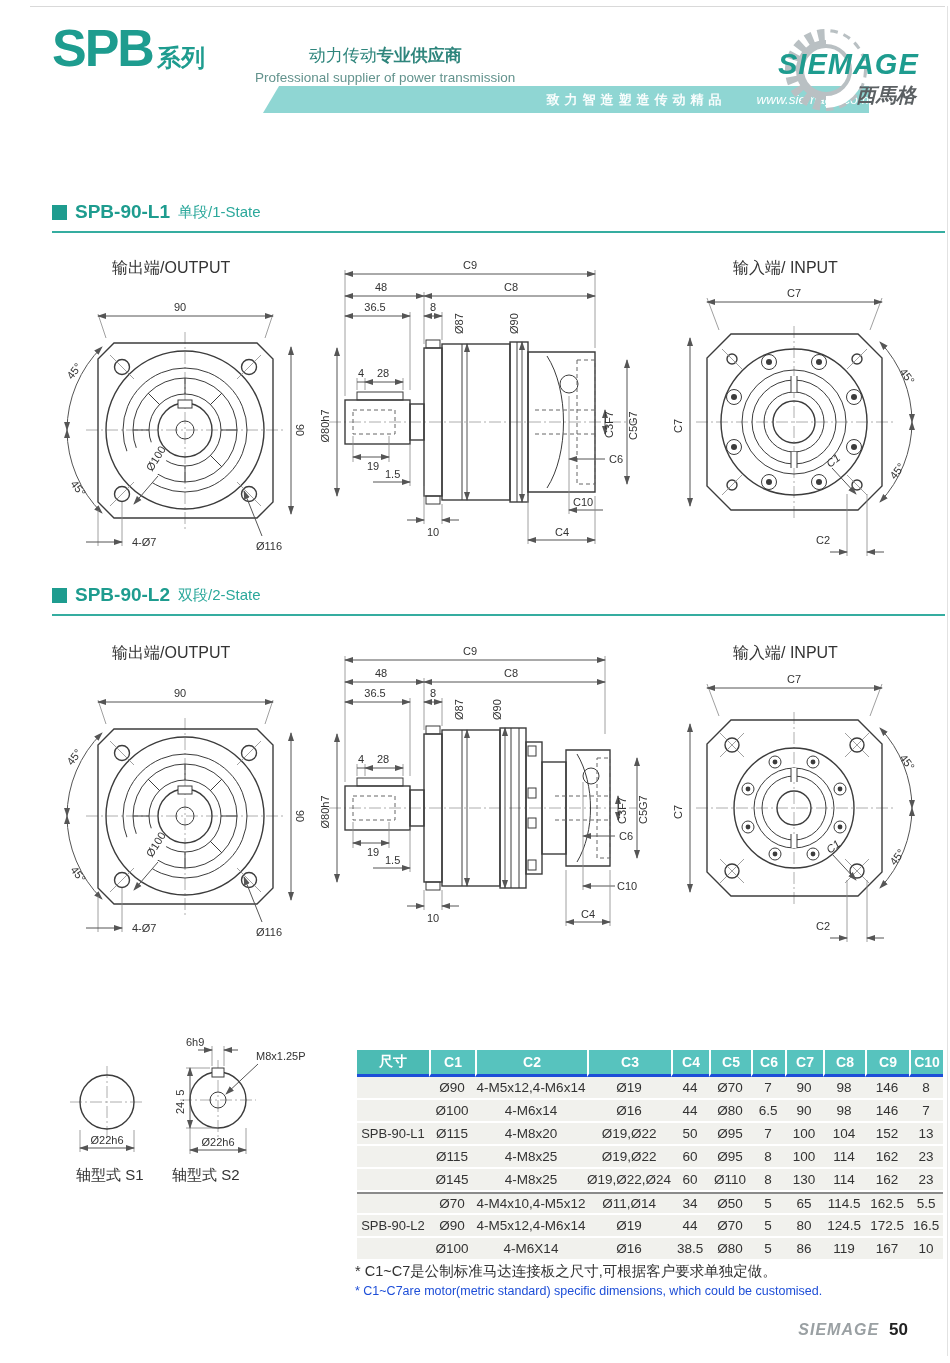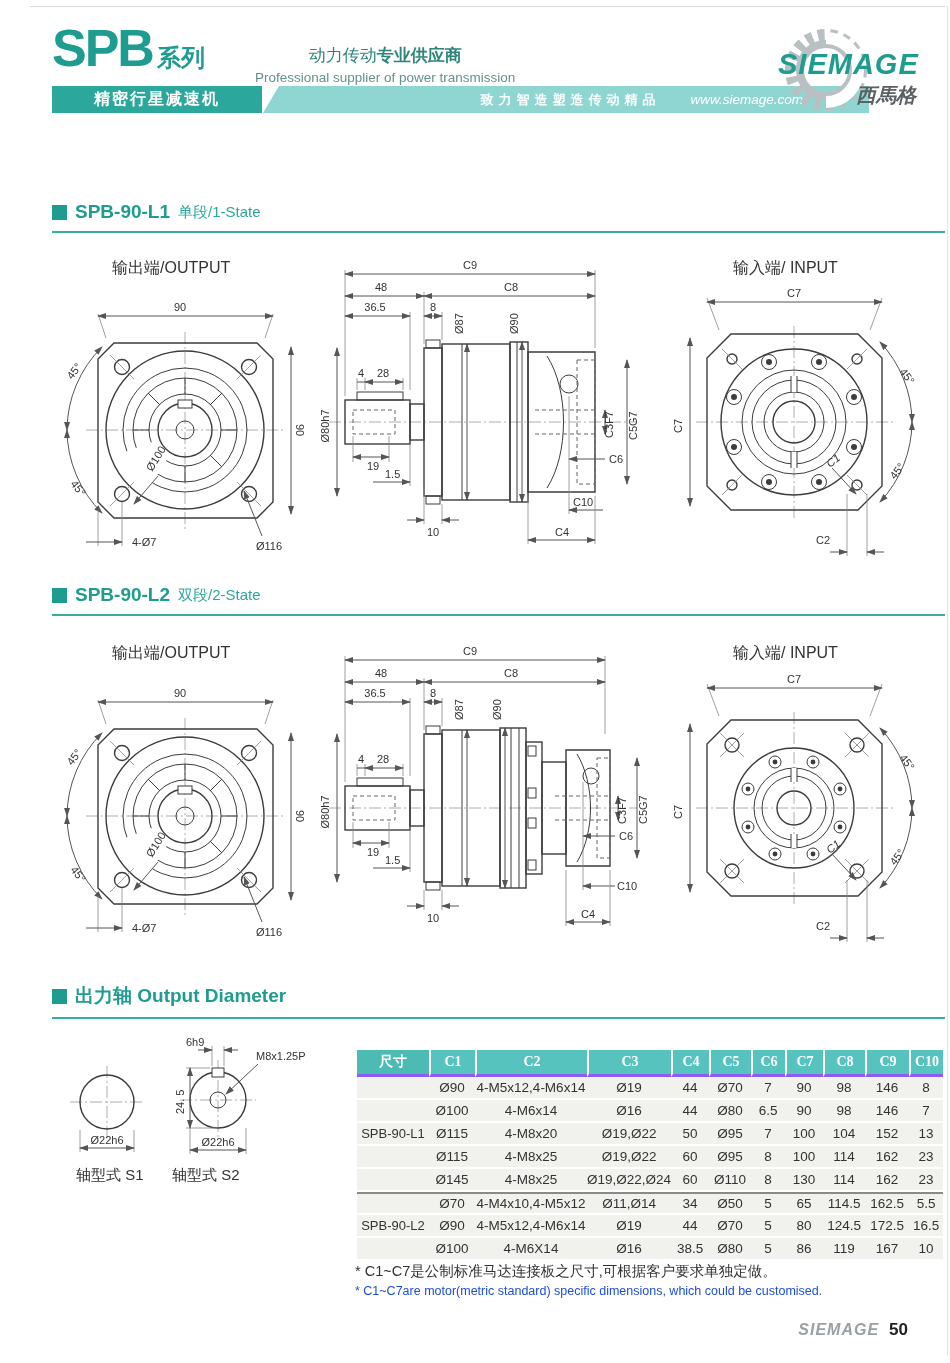--- a/index.html
+++ b/index.html
@@ -17,21 +17,21 @@
   .spb-logo .big{font-size:52px;font-weight:bold;letter-spacing:-2px;line-height:1;}
   .spb-logo .suffix{font-size:24px;font-weight:bold;margin-left:4px;}
   .mid-head{position:absolute;left:255px;top:44px;text-align:center;}
   .mid-head .cn{font-size:17px;color:#2E857C;}
   .mid-head .cn b{font-weight:bold;}
   .mid-head .en{font-size:13.5px;color:#63938D;margin-top:3px;}
   .teal-box{position:absolute;left:52px;top:86px;width:210px;height:27px;background:var(--teal-dark);
     color:#fff;font-weight:bold;font-size:16px;display:flex;align-items:center;justify-content:center;letter-spacing:2px;}
   .teal-bar{position:absolute;left:263px;top:86px;width:606px;height:27px;background:var(--teal-bar);
     clip-path:polygon(16px 0,100% 0,100% 100%,0 100%);
-    display:flex;align-items:center;justify-content:flex-end;gap:30px;padding-right:66px;}
+    display:flex;align-items:center;justify-content:flex-end;gap:30px;}
   .teal-bar .slogan{font-size:13px;font-weight:bold;color:rgba(255,255,255,.95);letter-spacing:5px;}
   .teal-bar .site{font-size:13.5px;font-weight:normal;font-style:italic;color:#fff;}
   .brand-logo{position:absolute;left:768px;top:18px;width:180px;height:105px;}
   .brand-name{position:absolute;left:778px;top:48px;font-size:29px;font-weight:bold;font-style:italic;
     color:var(--teal);letter-spacing:1px;}
   .brand-cn{position:absolute;left:856px;top:82px;font-size:20px;font-style:italic;color:#5b6063;font-weight:bold;}
 
   .page-title{position:absolute;left:52px;top:146px;font-size:23px;font-weight:bold;color:var(--teal);letter-spacing:1px;}
 
   .section-head{position:absolute;left:52px;width:893px;display:flex;align-items:center;gap:8px;
@@ -55,21 +55,21 @@
 
   
   .dim-table{position:absolute;left:357px;top:1050px;border-collapse:separate;border-spacing:0;table-layout:fixed;}
   .dim-table th{background:var(--th);color:#fff;font-size:14px;font-weight:bold;height:27px;
     border-left:2px solid #fff;text-align:center;}
   .dim-table th.first{background:var(--th-first);border-left:none;}
   .dim-table td{background:var(--rowbg);font-size:13.5px;color:#333;height:23px;text-align:center;
     border-bottom:2px solid #fff;white-space:nowrap;overflow:hidden;}
   .dim-table td.model{font-size:13px;color:#333;background:var(--rowbg);}
   .dim-table tr.gsep td{border-top:2px solid #8a8a8a;}
-  .dim-table thead th{border-bottom:3px solid #8b5cf6;font-family:Liberation Serif, serif;}
+  .dim-table thead th{border-bottom:3px solid #1d4ed8;}
 
   .footnote{position:absolute;left:355px;top:1262px;}
   .footnote .cn{font-size:14.5px;color:#333;}
   .footnote .en{font-size:12.5px;color:#1d4ed8;margin-top:3px;}
 
   .footer{position:absolute;right:42px;top:1320px;display:flex;align-items:baseline;gap:10px;}
   .footer .fb{font-size:16px;font-weight:bold;font-style:italic;color:#9aa0a3;letter-spacing:1px;}
   .footer .pg{font-size:17px;font-weight:bold;color:#222;}
 </style>
 </head>
@@ -90,21 +90,20 @@
   <div class="hairline-top"></div>
   <div class="hairline-right"></div>
 
   <div class="spb-logo">
     <span class="big">SPB</span><span class="suffix">系列</span>
   </div>
   <div class="mid-head">
     <div class="cn"><span>动力传动</span><b>专业供应商</b></div>
     <div class="en">Professional supplier of power transmission</div>
   </div>
-  <div class="teal-box">精密行星减速机</div>
   <div class="teal-bar">
     <span class="slogan">致力智造塑造传动精品</span>
     <span class="site">www.siemage.com</span>
   </div>
   <svg class="brand-logo" viewBox="0 0 180 105">
     <circle cx="58" cy="52" r="34" fill="none" stroke="#b9c0c3" stroke-width="14" stroke-dasharray="6.5 5.2"></circle>
     <circle cx="58" cy="52" r="26" fill="none" stroke="#b9c0c3" stroke-width="8"></circle>
     <path d="M58,20 A32,32 0 0 1 90,52 A32,32 0 0 1 58,84" fill="none" stroke="#fff" stroke-width="12"></path>
   </svg>
   <div class="brand-name">SIEMAGE</div>
@@ -549,24 +548,20 @@
       <text class="dimt-i" x="178" y="196" transform="rotate(-38 178 196)">C1</text>
       <line class="dim" x1="180" y1="196" x2="204" y2="222" marker-end="url(#ae)"></line>
       <line class="ext" x1="195" y1="222" x2="195" y2="284"></line>
         <line class="ext" x1="215" y1="222" x2="215" y2="284"></line>
       <line class="dim" x1="178" y1="280" x2="195" y2="280" marker-end="url(#ae)"></line>
       <line class="dim" x1="215" y1="280" x2="232" y2="280" marker-start="url(#as)"></line>
       <text class="dimt" x="164" y="272">C2</text>
     </g>
   </svg>
 
-  <div class="section-head" style="top:983px;width:893px">
-    <span class="sq"></span>
-    <span class="name">出力轴 Output Diameter</span>
-  </div>
 
   <svg style="position:absolute;left:48px;top:1022px" width="300" height="140" viewBox="0 0 300 140">
     <g>
       <line class="cl" x1="22" y1="80" x2="96" y2="80"></line>
         <line class="cl" x1="59" y1="44" x2="59" y2="116"></line>
       <circle class="geo" cx="59" cy="80" r="27"></circle>
       <line class="ext" x1="32" y1="108" x2="32" y2="130"></line>
         <line class="ext" x1="86" y1="108" x2="86" y2="130"></line>
       <line class="dim" x1="32" y1="126" x2="86" y2="126" marker-start="url(#as)" marker-end="url(#ae)"></line>
       <text class="dimt" x="59" y="122" text-anchor="middle">Ø22h6</text>

